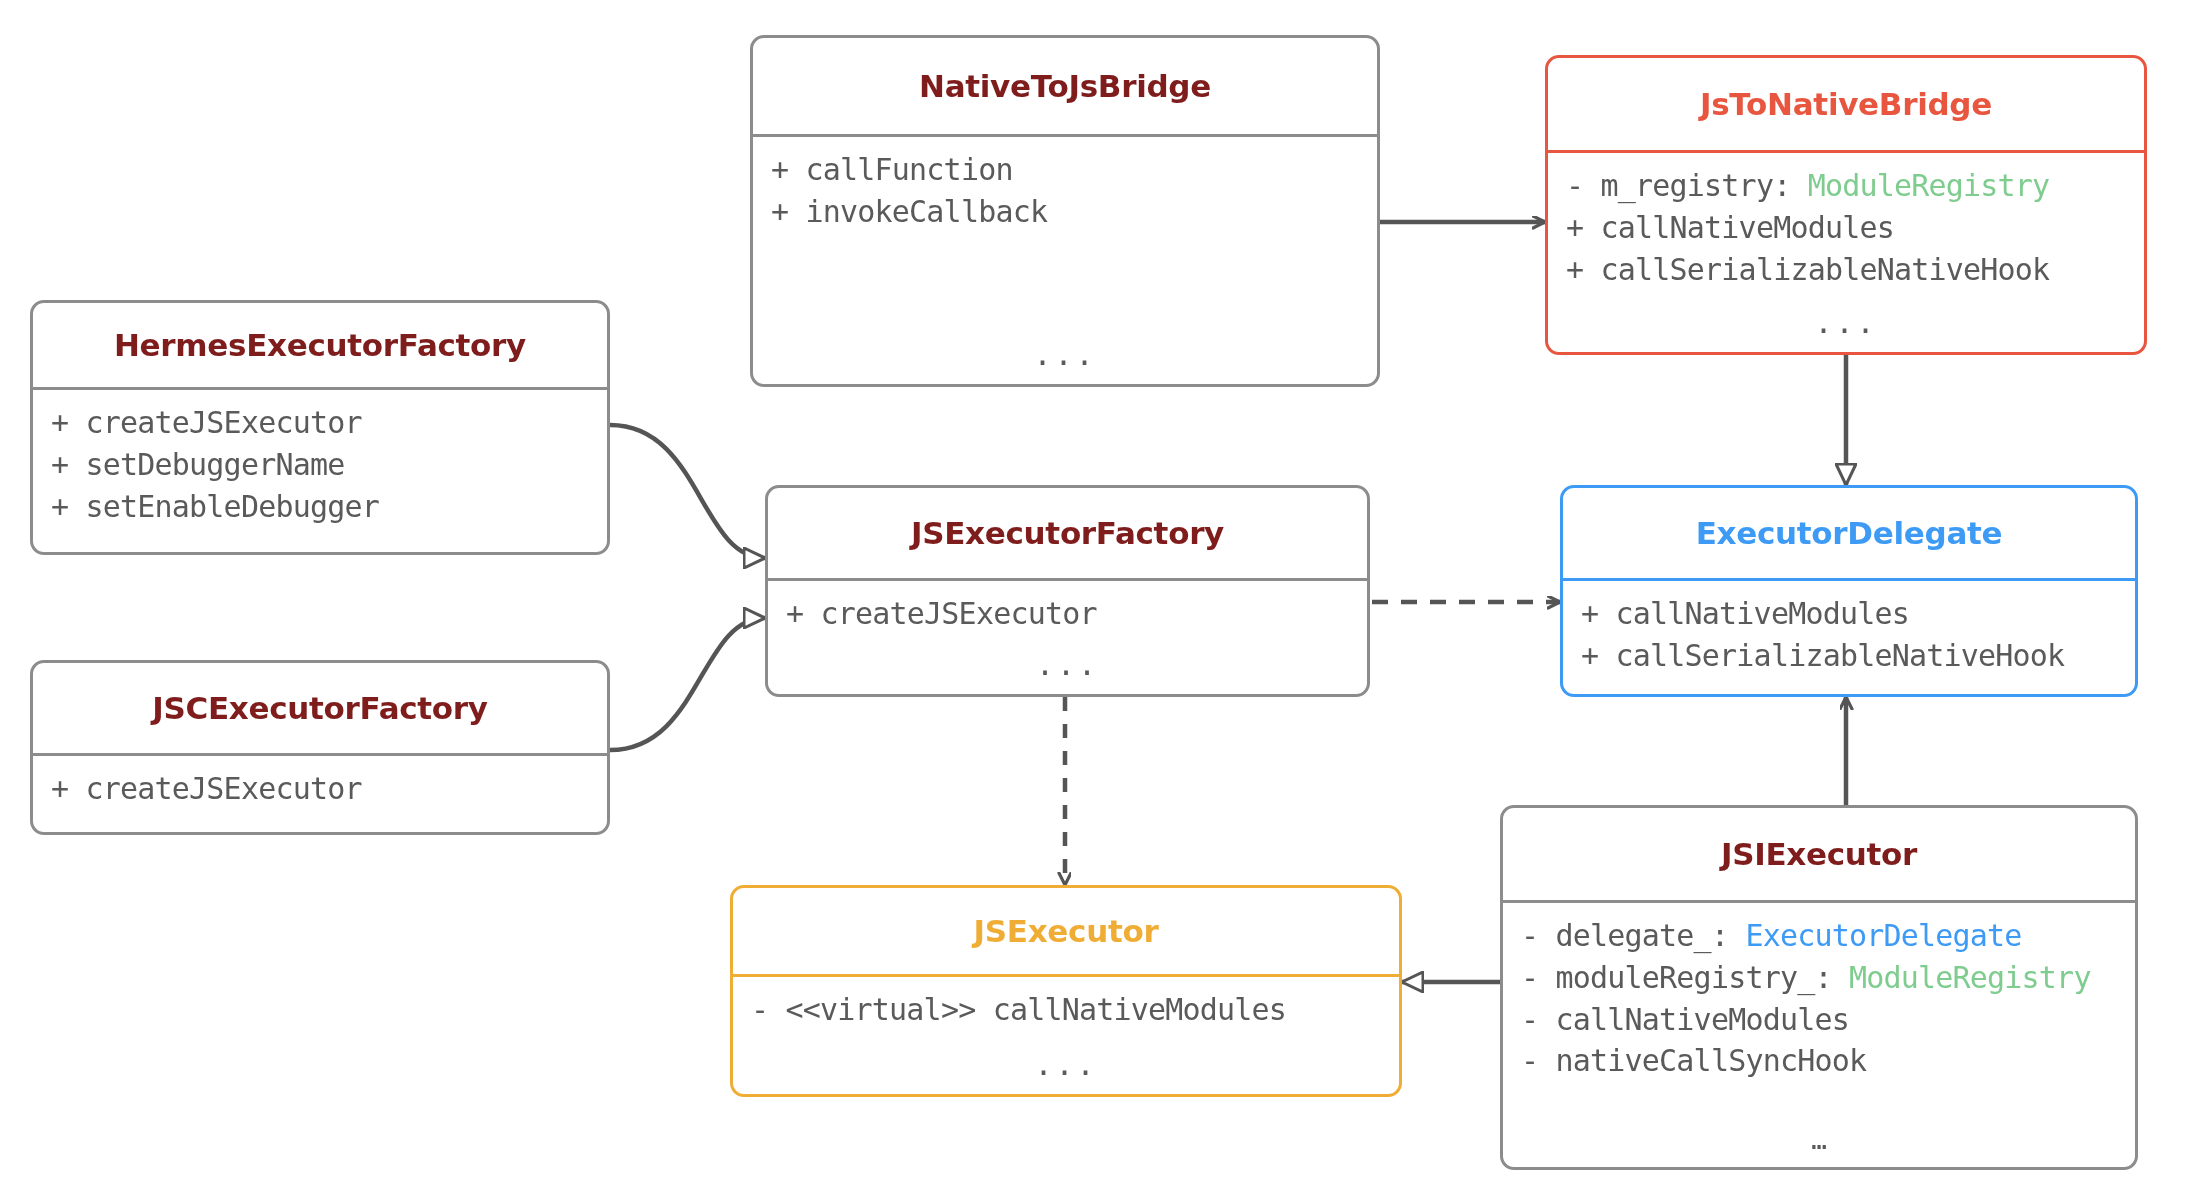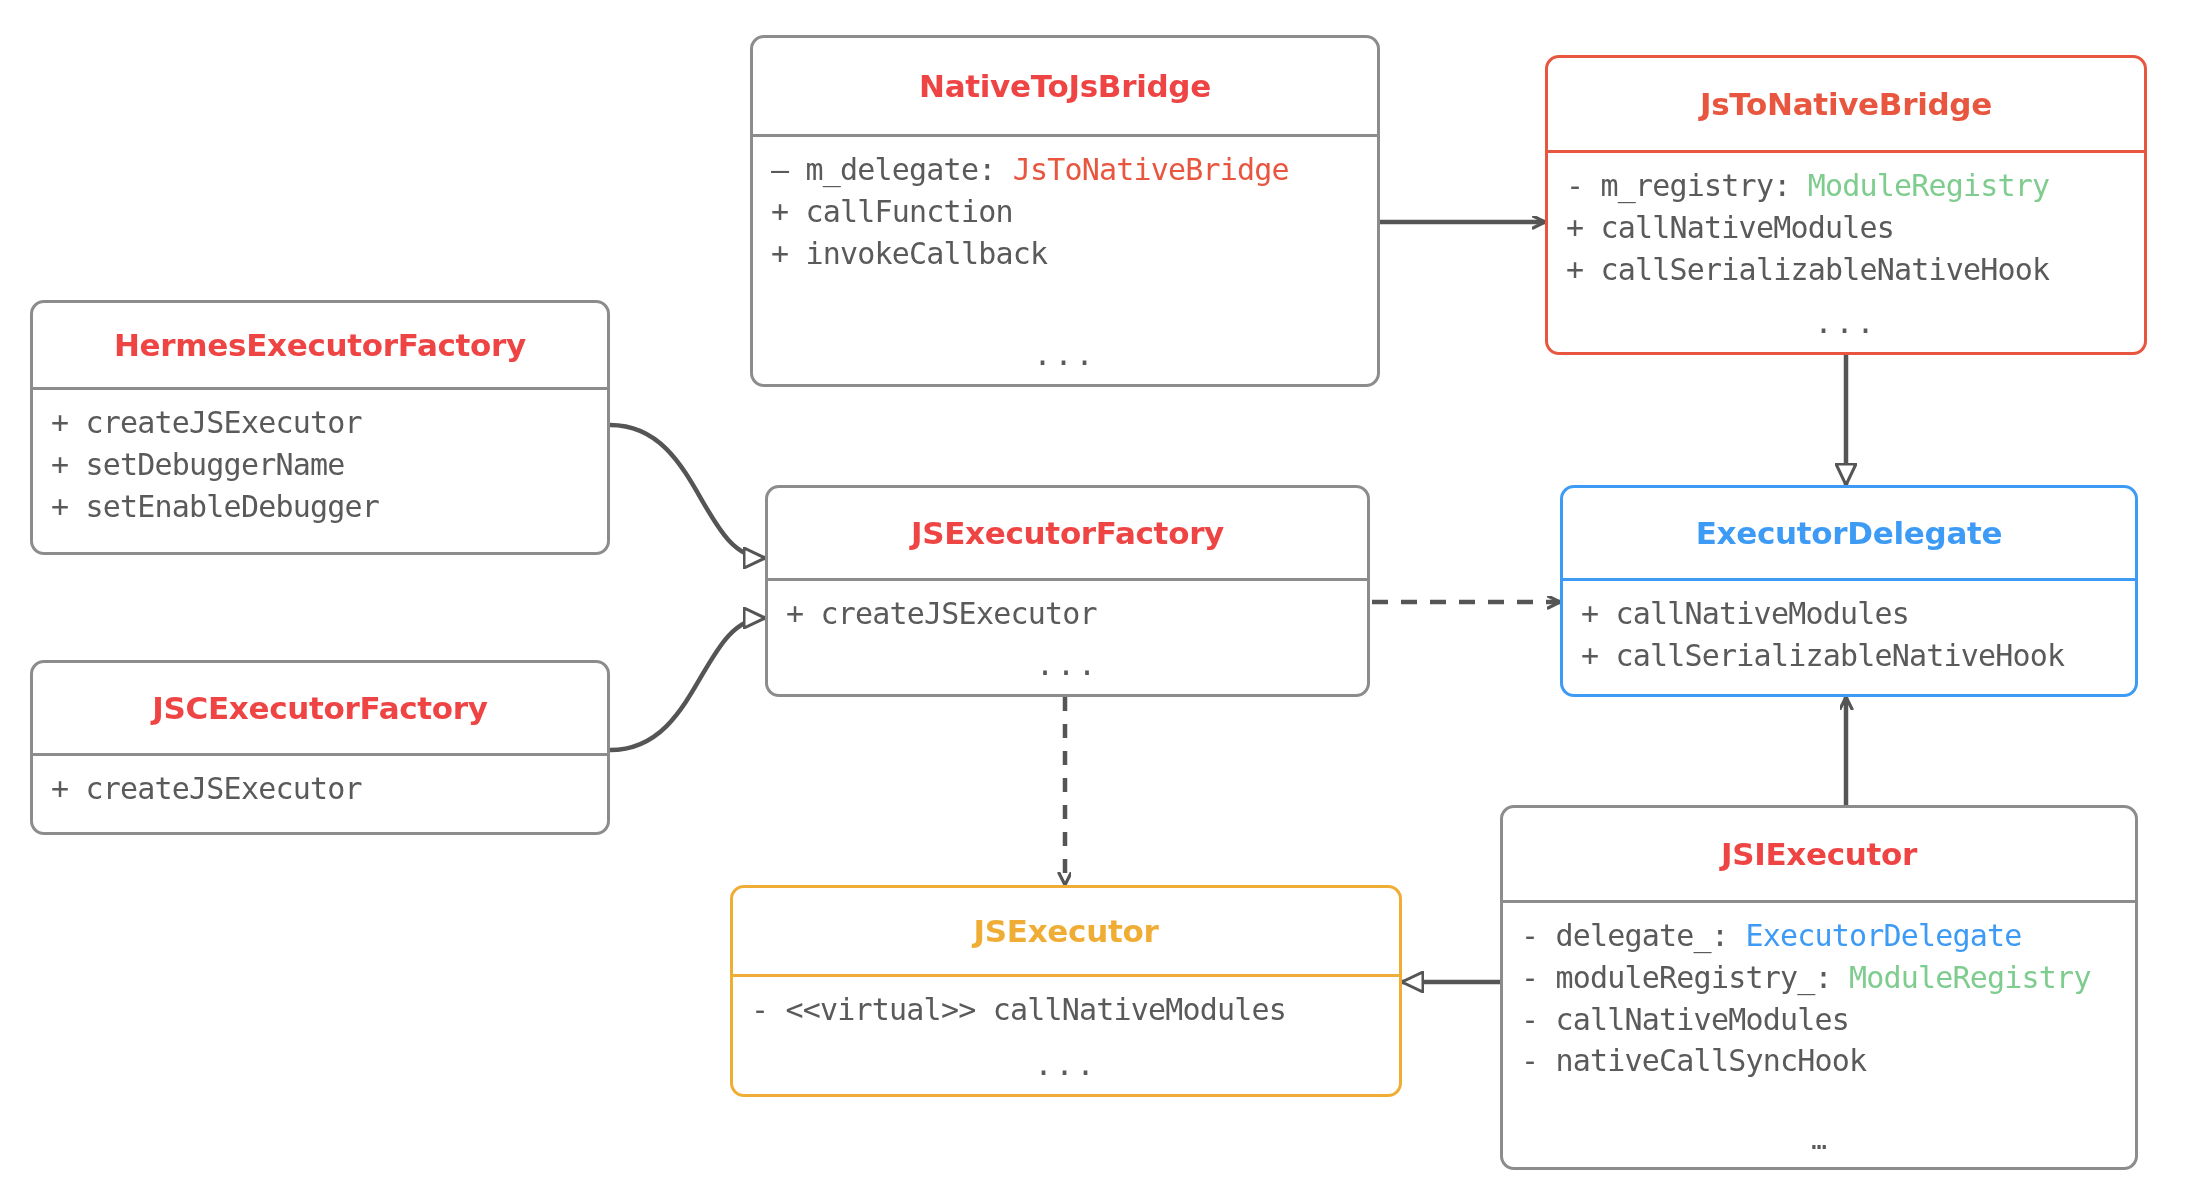--- a/index.html
+++ b/index.html
@@ -30,21 +30,21 @@
     border: 3px solid #8c8c8c;
     border-radius: 14px;
     display: flex;
     flex-direction: column;
     overflow: hidden;
   }
   .uml-title {
     font-family: "DejaVu Sans", sans-serif;
     font-weight: bold;
     font-size: 31px;
-    color: #ef4444;
+    color: #7f1d1d;
     text-align: center;
     letter-spacing: -0.3px;
     display: flex;
     align-items: center;
     justify-content: center;
     flex: 0 0 auto;
     padding: 0 14px;
   }
   .uml-divider {
     height: 3px;
@@ -168,21 +168,20 @@
 
     <g>
       <line x1="1500" y1="982" x2="1402" y2="982" stroke="#555555" stroke-width="4.5" marker-end="url(#m-hollow)"></line>
     </g>
   </svg>
 
   <div class="uml-box" id="box-nativetojsbridge">
     <div class="uml-title">NativeToJsBridge</div>
     <div class="uml-divider"></div>
     <div class="uml-members">
-      <div class="uml-row"><span>–</span><span> m_delegate: </span><span class="type" style="color:#e8563f">JsToNativeBridge</span></div>
       <div class="uml-row"><span>+</span><span> callFunction</span></div>
       <div class="uml-row"><span>+</span><span> invokeCallback</span></div>
       <div class="uml-ellipsis">...</div>
     </div>
   </div>
 
   <div class="uml-box theme-red" id="box-jstonativebridge">
     <div class="uml-title">JsToNativeBridge</div>
     <div class="uml-divider"></div>
     <div class="uml-members">

